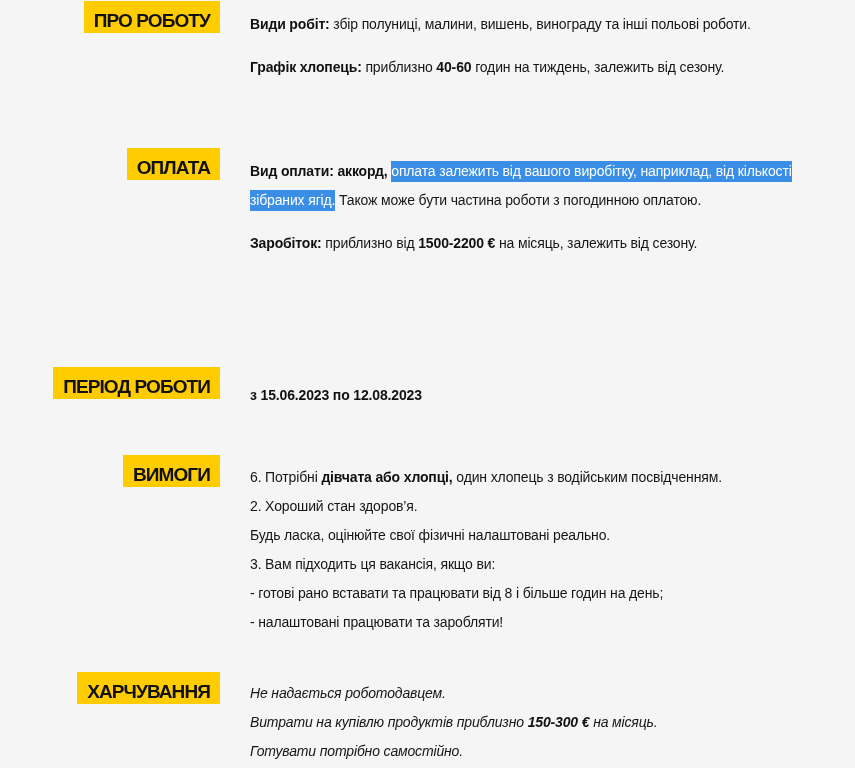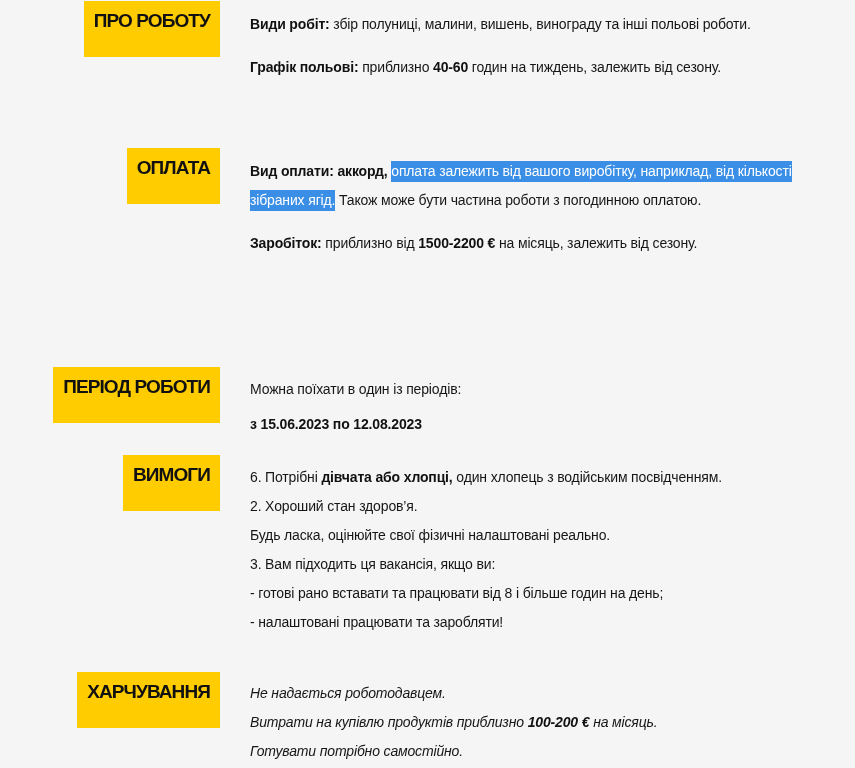--- a/index.html
+++ b/index.html
@@ -16,21 +16,21 @@
       color: #111111;
     }
     .section {
       position: absolute;
       left: 0;
       width: 855px;
     }
     .label {
       position: absolute;
       right: 635px; 
-      height: 56px;
+      height: 32px;
       line-height: 40px;
       padding: 0 10px;
       background: #ffcc00;
       color: #111;
       font-family: "Liberation Sans", sans-serif;
       font-weight: bold;
       font-size: 19px;
       letter-spacing: -0.9px;
       white-space: nowrap;
       box-sizing: border-box;
@@ -60,52 +60,51 @@
       padding: 2px 0 3px 0;
     }
   </style>
 </head>
 <body>
 
 <div class="section" style="top:0;">
   <div class="label" style="top:1px;">ПРО РОБОТУ</div>
   <div class="content" style="top:10px;">
     <p><b>Види робіт:</b><span> збір полуниці, малини, вишень, винограду та інші польові роботи.</span></p>
-    <p class="gap"><b>Графік польові:</b><span> приблизно </span><b>40-60</b><span> годин на тиждень, залежить від сезону.</span></p>
+    <p class="gap"><b>Графік хлопець:</b><span> приблизно </span><b>40-60</b><span> годин на тиждень, залежить від сезону.</span></p>
   </div>
 </div>
 
 <div class="section" style="top:0;">
   <div class="label" style="top:148px;">ОПЛАТА</div>
   <div class="content" style="top:157px;">
     <p><b>Вид оплати: аккорд,</b><span> </span><span class="sel">оплата залежить від вашого виробітку, наприклад, від кількості зібраних ягід.</span><span> Також може бути частина роботи з погодинною оплатою.</span></p>
     <p class="gap"><b>Заробіток:</b><span> приблизно від </span><b>1500-2200 €</b><span> на місяць, залежить від сезону.</span></p>
   </div>
 </div>
 
 <div class="section" style="top:0;">
   <div class="label" style="top:367px;">ПЕРІОД РОБОТИ</div>
   <div class="content" style="top:375px;">
-    <p>Можна поїхати в один із періодів:</p>
     <p class="gap" style="margin-top:6px;"><b>з 15.06.2023 по 12.08.2023</b></p>
   </div>
 </div>
 
 <div class="section" style="top:0;">
   <div class="label" style="top:455px;">ВИМОГИ</div>
   <div class="content" style="top:463px;">
     <p><span>6. Потрібні </span><b>дівчата або хлопці,</b><span> один хлопець з водійським посвідченням.</span></p>
     <p>2. Хороший стан здоров’я.</p>
     <p>Будь ласка, оцінюйте свої фізичні налаштовані реально.</p>
     <p>3. Вам підходить ця вакансія, якщо ви:</p>
     <p>- готові рано вставати та працювати від 8 і більше годин на день;</p>
     <p>- налаштовані працювати та заробляти!</p>
   </div>
 </div>
 
 <div class="section" style="top:0;">
   <div class="label" style="top:672px;">ХАРЧУВАННЯ</div>
   <div class="content" style="top:679px;font-style:italic;">
     <p>Не надається роботодавцем.</p>
-    <p><span>Витрати на купівлю продуктів приблизно </span><b>100-200 €</b><span> на місяць.</span></p>
+    <p><span>Витрати на купівлю продуктів приблизно </span><b>150-300 €</b><span> на місяць.</span></p>
     <p>Готувати потрібно самостійно.</p>
   </div>
 </div>
 
 </body></html>

